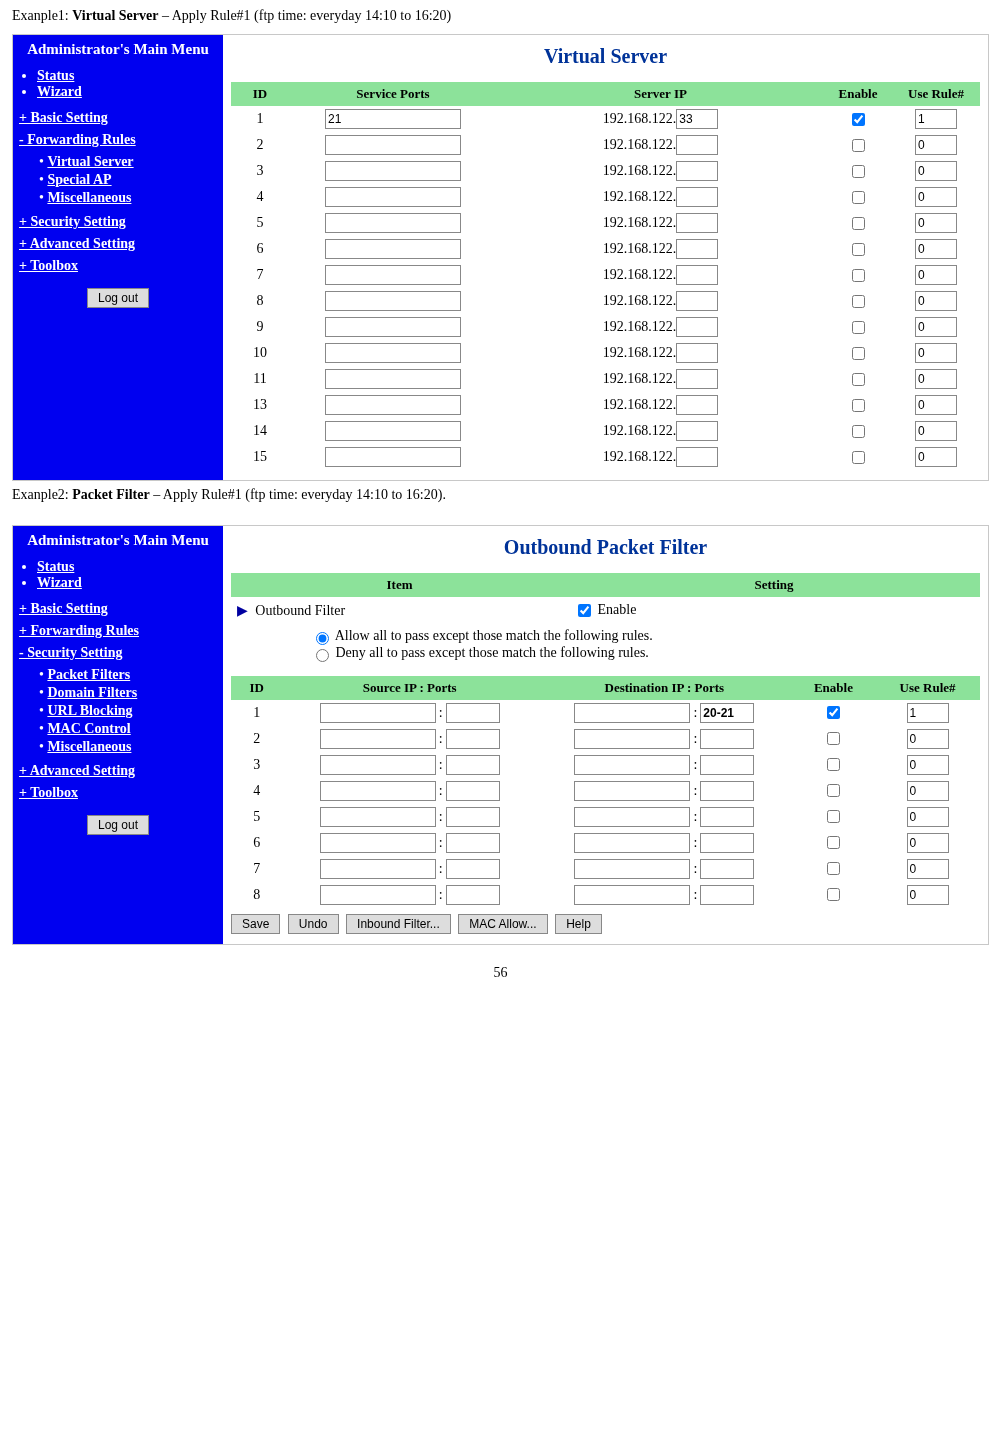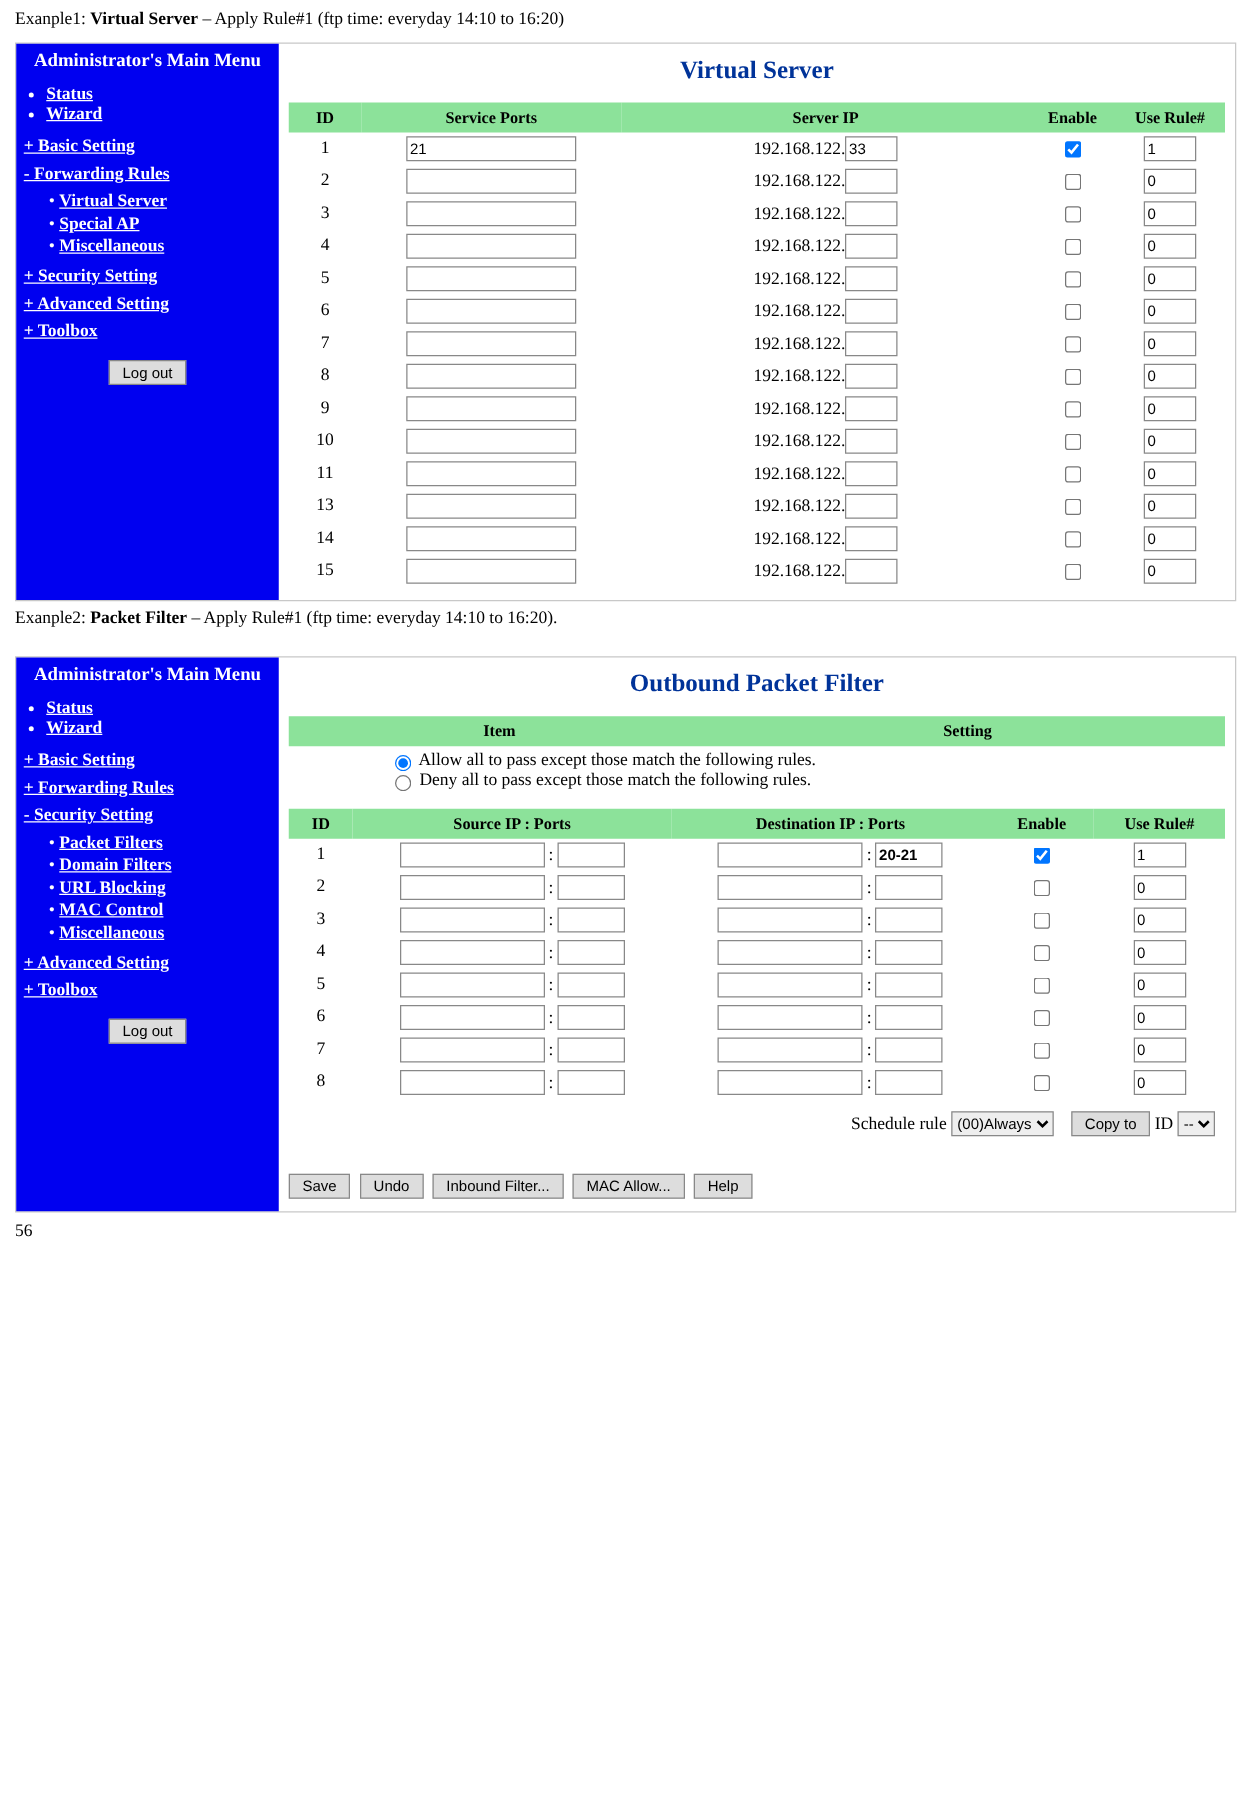--- a/index.html
+++ b/index.html
@@ -102,21 +102,21 @@
   .toolbar { margin-top: 6px; }
   .toolbar .btn { margin-right: 4px; text-align: center; }
   .schedule-row { text-align: right; padding: 10px 8px 24px 8px; }
   .sel {
     border: 1px solid #888;
     font-family: Arial, sans-serif;
     font-size: 12px;
     background: #eee;
     height: 20px;
   }
-  .page-number { text-align: left; margin-top: 8px; }
+  .page-number { text-align: center; margin-top: 20px; }
   .colon { padding: 0 3px; }
 </style>
 </head>
 <body>
 
 <p class="example-label">
   <span>Exanple1: </span><b>Virtual Server</b><span> – Apply Rule#1 (ftp time: everyday 14:10 to 16:20)</span>
 </p>
 
 <div class="panel">
@@ -292,20 +292,30 @@
 
     <table class="item-table">
       <thead>
         <tr>
           <th style="width:45%">Item</th>
           <th>Setting</th>
         </tr>
       </thead>
       <tbody>
         <tr>
+          <td>
+            <span class="arrow">▶</span>
+            <span>Outbound Filter</span>
+          </td>
+          <td>
+            <input type="checkbox" class="chk" checked="" style="">
+            <span>Enable</span>
+          </td>
+        </tr>
+        <tr>
           <td colspan="2" style="padding-left:80px;">
             <label>
               <input type="radio" name="pfmode" checked="" class="chk" style="">
               <span>Allow all to pass except those match the following rules.</span>
             </label><br>
             <label>
               <input type="radio" name="pfmode" class="chk" style="">
               <span>Deny all to pass except those match the following rules.</span>
             </label>
           </td>
@@ -376,32 +386,20 @@
           <tr>
             <td>8</td>
             <td class="ip-cell"><input class="txt pf-src" value="" style=""><span class="colon">:</span><input class="txt pf-port" value="" style=""></td>
             <td class="ip-cell"><input class="txt pf-src" value="" style=""><span class="colon">:</span><input class="txt pf-port" value="" style=""></td>
             <td><input type="checkbox" class="chk" style=""></td>
             <td><input class="txt txt-rule" value="0" style=""></td>
           </tr>
         </tbody>
     </table>
 
-    <div class="schedule-row">
-      <span>Schedule rule</span>
-      <select class="sel">
-        <option>(00)Always</option>
-      </select>
-      &nbsp;&nbsp;
-      <button class="btn">Copy to</button>
-      <span>ID</span>
-      <select class="sel">
-        <option>--</option>
-      </select>
-    </div>
 
     <div class="toolbar">
       <button class="btn">Save</button>
       <button class="btn">Undo</button>
       <button class="btn">Inbound Filter...</button>
       <button class="btn">MAC Allow...</button>
       <button class="btn">Help</button>
     </div>
   </div>
 </div>

